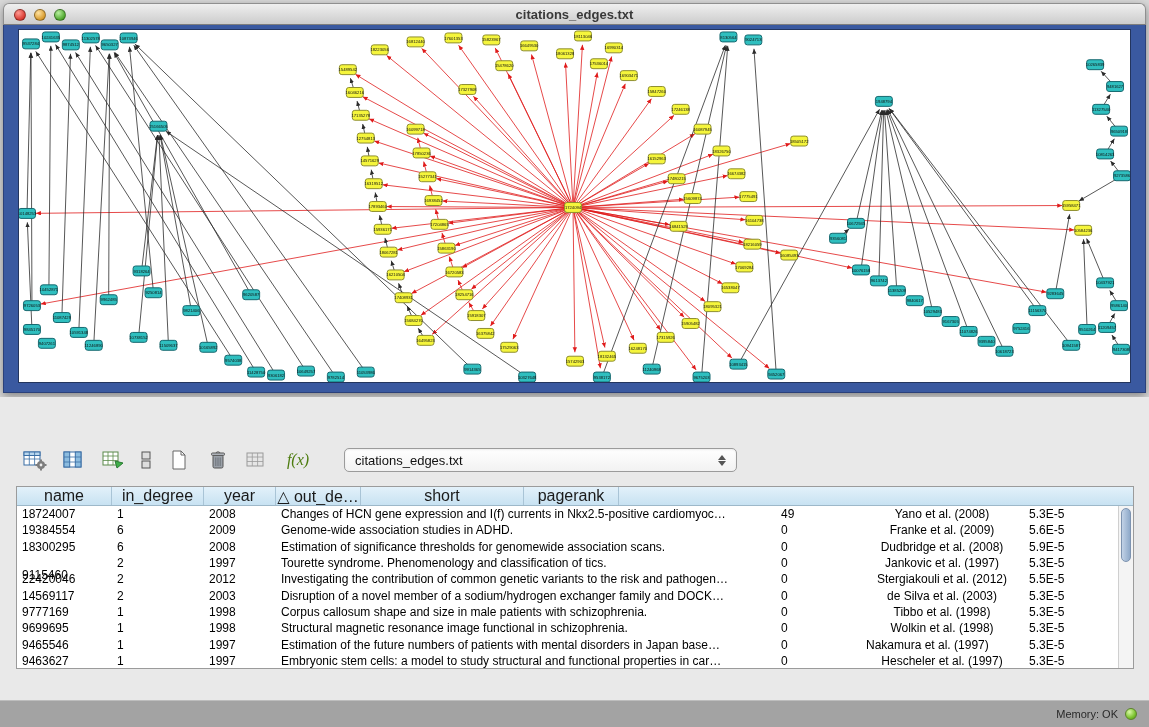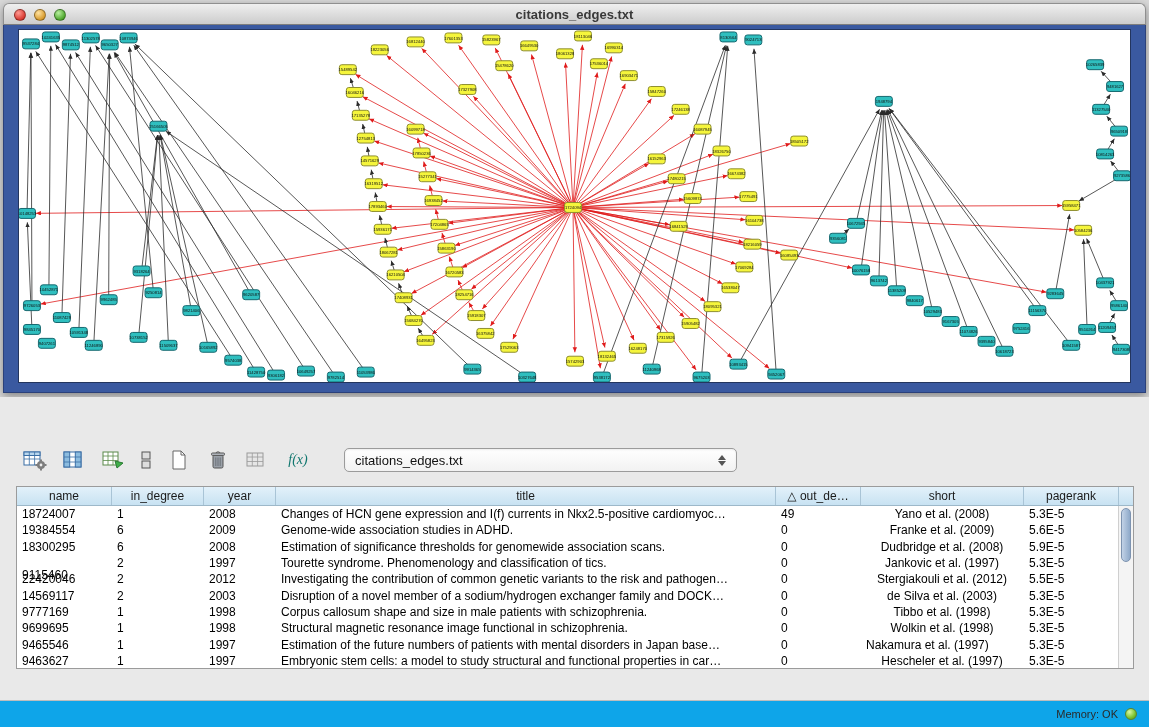--- a/index.html
+++ b/index.html
@@ -42,57 +42,57 @@
     display:flex; align-items:center; padding:0 10px; position:relative;
   }
   .panel-title { font-size:12px; color:#1d1d1d; }
   .panel-header-icons { margin-left:auto; display:flex; align-items:center; gap:12px; }
   .splitter-dot { position:absolute; left:50%; top:2px; width:16px; height:4px; border-radius:2px;
                   background:linear-gradient(#cfcfcf,#9f9f9f); transform:translateX(-50%); }
   .close-x { font-size:14px; font-weight:bold; color:#222; line-height:1; cursor:default; }
 
   .toolbar { position:absolute; left:22px; top:46px; height:34px; display:flex; align-items:center; gap:13px; }
   .tool { display:flex; align-items:center; justify-content:center; width:26px; height:26px; }
-  .fx { font-family:"Liberation Serif", serif; font-style:italic; font-size:14px; color:#0f766e; }
+  .fx { font-family:"Liberation Serif", serif; font-style:italic; font-size:16px; color:#4d7c0f; }
   .dropdown {
     margin-left:18px; width:393px; height:24px; background:linear-gradient(#ffffff,#f2f2f2);
     border:1px solid #9b9b9b; border-radius:5px; display:flex; align-items:center;
     padding:0 10px; font-size:13px; color:#111; box-shadow:inset 0 1px 2px rgba(0,0,0,.08);
   }
   .dd-arrows { margin-left:auto; display:flex; flex-direction:column; gap:1px; }
   .dd-arrows i { display:block; width:0; height:0; border-left:4px solid transparent; border-right:4px solid transparent; }
   .dd-up   { border-bottom:5px solid #555; }
   .dd-down { border-top:5px solid #555; }
 
   
   .tbl { position:absolute; left:16px; top:89px; width:1118px; height:183px; background:#ffffff;
          border:1px solid #9b9b9b; overflow:hidden; }
   .tbl-head { display:flex; height:19px; background:linear-gradient(#e3f1fa,#c8e2f2);
               border-bottom:1px solid #9db8c9; }
-  .th { border-right:1px solid #a9c4d6; font-size:12px; color:#1a1a1a;
+  .th { border-right:1px solid #a9c4d6; font-size:16px; color:#1a1a1a;
         display:flex; align-items:center; justify-content:center; overflow:hidden; white-space:nowrap; }
   .tbl-body { position:relative; }
   .tr { display:flex; height:16.3px; font-size:12px; color:#000; align-items:center; }
   .td { padding:0 5px; white-space:nowrap; overflow:hidden; border-right:1px solid transparent; }
   .vscroll { position:absolute; right:0; top:19px; bottom:0; width:15px; background:#f4f4f4;
              border-left:1px solid #cfcfcf; }
   .vthumb { position:absolute; left:2px; right:2px; top:2px; height:54px; border-radius:6px;
             background:linear-gradient(90deg,#c2d2e6,#8ea9c9); border:1px solid #7d93b0; }
 
   
   .tabs { position:absolute; left:50%; top:276px; transform:translateX(-50%); display:flex; }
   .tab { height:20px; padding:0 12px; display:flex; align-items:center; font-size:12px; color:#1c1c1c;
          background:linear-gradient(#fdfdfd,#d8d8d8); border:1px solid #8d8d8d; border-left:none; }
   .tab:first-child { border-left:1px solid #8d8d8d; border-radius:4px 0 0 4px; }
   .tab:last-child  { border-radius:0 4px 4px 0; }
   .tab.sel { background:linear-gradient(#8e8e8e,#636363); color:#ffffff; }
 
   
   .footer { position:absolute; left:0; bottom:0; width:1149px; height:27px;
-            border-top:1px solid #bdbdbd; background:#0ea5e9;
+            border-top:1px solid #bdbdbd; background:#a3a3a3;
             display:flex; align-items:center; justify-content:flex-end; gap:7px; padding-right:12px; }
   .mem-label { font-size:11px; color:#2a2a2a; }
   .mem-dot { width:12px; height:12px; border-radius:50%;
              background:radial-gradient(circle at 35% 30%, #d9f8a6, #7cc32f 60%, #4d8e14);
              border:1px solid #5c832c; }
 </style>
 </head>
 <body>
 
 <div class="net-window">
@@ -576,21 +576,20 @@
           <i class="dd-down"></i>
         </span>
     </span>
   </div>
 
   <div class="tbl">
     <div class="tbl-head">
         <div class="th" style="width: 95px;">name</div>
         <div class="th" style="width: 92px;">in_degree</div>
         <div class="th" style="width: 72px;">year</div>
-        <div class="th" style="width: 500px;">title</div>
         <div class="th" style="width: 85px;">△ out_de…</div>
         <div class="th" style="width: 163px;">short</div>
         <div class="th" style="width: 95px;">pagerank</div>
       </div>
     <div class="tbl-body">
         <div class="tr">
           <div class="td" style="width: 95px; text-align: left;">18724007</div>
           <div class="td" style="width: 92px; text-align: left;">1</div>
           <div class="td" style="width: 72px; text-align: left;">2008</div>
           <div class="td" style="width: 500px; text-align: left;">Changes of HCN gene expression and I(f) currents in Nkx2.5-positive cardiomyoc…</div>

